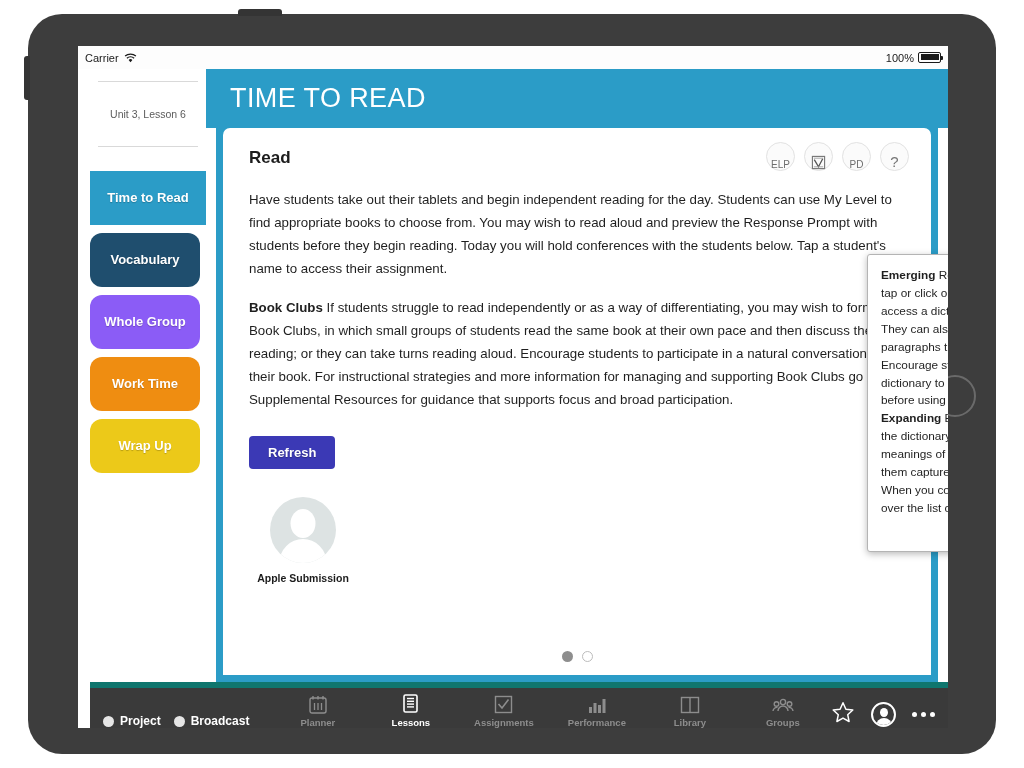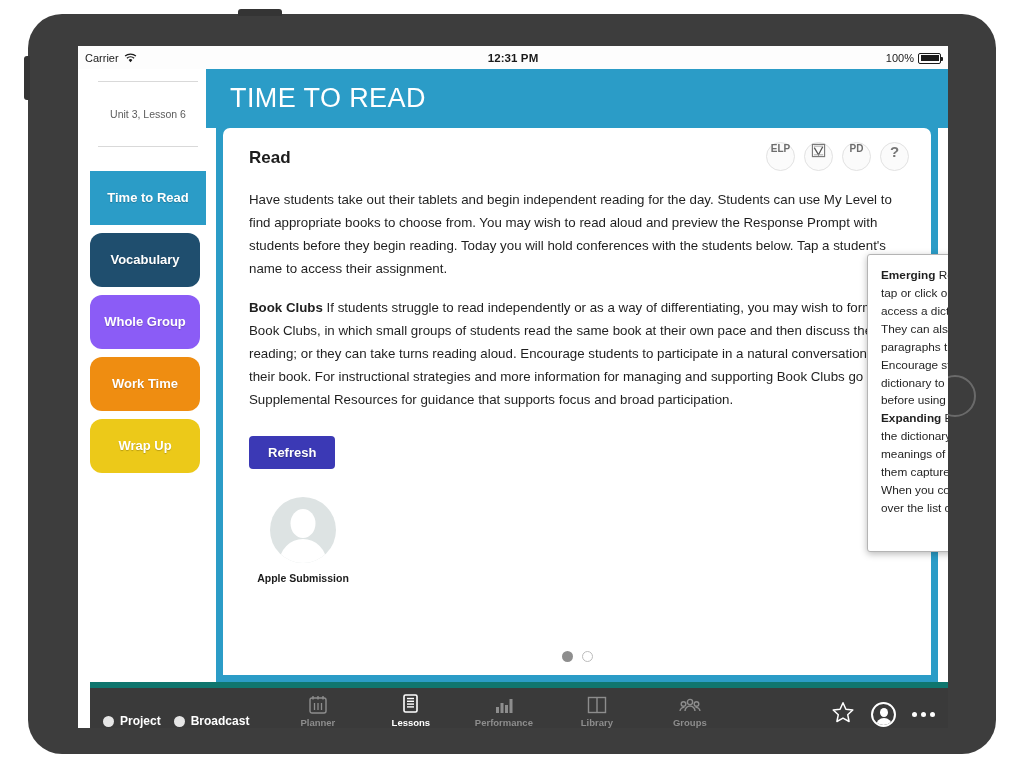--- a/index.html
+++ b/index.html
@@ -48,21 +48,21 @@
     display: flex; align-items: center;
     padding: 0 7px;
     font-size: 11px; color: #1a1a1a; gap: 48px;
   }
   #sb-left { display: flex; align-items: center; gap: 5px; }
   #sb-time {
     position: absolute; left: 0; right: 0; text-align: center;
     font-size: 11.5px; font-weight: bold; letter-spacing: 0.1px;
   }
   #sb-right {
-    margin-left: auto; display: flex; align-items: flex-end; gap: 4px;
+    margin-left: auto; display: flex; align-items: flex-start; gap: 4px;
     position: relative; z-index: 2;
   }
   .battery {
     width: 23px; height: 11px;
     border: 1px solid #1a1a1a; border-radius: 2px;
     position: relative; padding: 1.5px;
   }
   .battery::after {
     content: ""; position: absolute; right: -3px; top: 3px;
     width: 2px; height: 4px; background: #1a1a1a; border-radius: 0 1px 1px 0;
@@ -125,22 +125,22 @@
   }
 
   
   #icon-row {
     position: absolute; right: 22px; top: 14px;
     display: flex; gap: 9px; align-items: center;
   }
   .circ-btn {
     width: 29px; height: 29px; border-radius: 50%;
     background: #fbfbfb; border: 1px solid #e2e2e2;
-    display: flex; align-items: flex-start; justify-content: center;
-    font-size: 10px; color: #6d6d6d; font-weight: bold;
+    display: flex; align-items: flex-end; justify-content: center;
+    font-size: 10px; color: #6d6d6d; font-weight: normal;
     cursor: pointer;
   }
   .circ-btn.q { font-size: 15px; color: #767676; }
 
   
   .para {
     font-size: 13.3px; line-height: 1.74; color: #1f1f1f;
     margin-bottom: 15px; max-width: 700px;
   }
   .para b { font-weight: bold; }
@@ -243,21 +243,20 @@
 
     <div id="statusbar">
       <div id="sb-left">
         <span>Carrier</span>
         <svg width="13" height="10" viewBox="0 0 13 10">
           <path d="M6.5 9.2 L4.6 6.9 a3 3 0 0 1 3.8 0 Z" fill="#1a1a1a"></path>
           <path d="M2.9 5.2 a5.4 5.4 0 0 1 7.2 0" stroke="#1a1a1a" stroke-width="1.3" fill="none"></path>
           <path d="M1.1 3.1 a8.2 8.2 0 0 1 10.8 0" stroke="#1a1a1a" stroke-width="1.3" fill="none"></path>
         </svg>
       </div>
-      <div id="sb-time">12:31 PM</div>
       <div id="sb-right">
         <span>100%</span>
         <span class="battery">
             <i></i>
           </span>
       </div>
     </div>
 
     <div id="app">
       <div id="workspace">
@@ -381,20 +380,29 @@
                 <rect x="2" y="1" width="13" height="17" rx="1.5" fill="none" stroke="#ffffff" stroke-width="1.6"></rect>
                 <line x1="5" y1="4.5" x2="12" y2="4.5" stroke="#ffffff" stroke-width="1.4"></line>
                 <line x1="5" y1="7.3" x2="12" y2="7.3" stroke="#ffffff" stroke-width="1.4"></line>
                 <line x1="5" y1="10.1" x2="12" y2="10.1" stroke="#ffffff" stroke-width="1.4"></line>
                 <line x1="5" y1="12.9" x2="12" y2="12.9" stroke="#ffffff" stroke-width="1.4"></line>
               </svg>
             </span>
             <span class="lbl">Lessons</span>
           </div>
 
+          <div class="tb-item">
+            <span class="glyph">
+              <svg width="19" height="19" viewBox="0 0 19 19">
+                <rect x="1.5" y="1.5" width="16" height="16" fill="none" stroke="#8d8d8d" stroke-width="1.4"></rect>
+                <path d="M4.5 9 L8 13 L14.5 4.5" fill="none" stroke="#8d8d8d" stroke-width="1.6"></path>
+              </svg>
+            </span>
+            <span class="lbl">Assignments</span>
+          </div>
 
           <div class="tb-item">
             <span class="glyph">
               <svg width="19" height="18" viewBox="0 0 19 18">
                 <rect x="2" y="11" width="3" height="6" fill="#8d8d8d"></rect>
                 <rect x="6.5" y="7" width="3" height="10" fill="#8d8d8d"></rect>
                 <rect x="11" y="9" width="3" height="8" fill="#8d8d8d"></rect>
                 <rect x="15.5" y="3" width="3" height="14" fill="#8d8d8d"></rect>
               </svg>
             </span>

